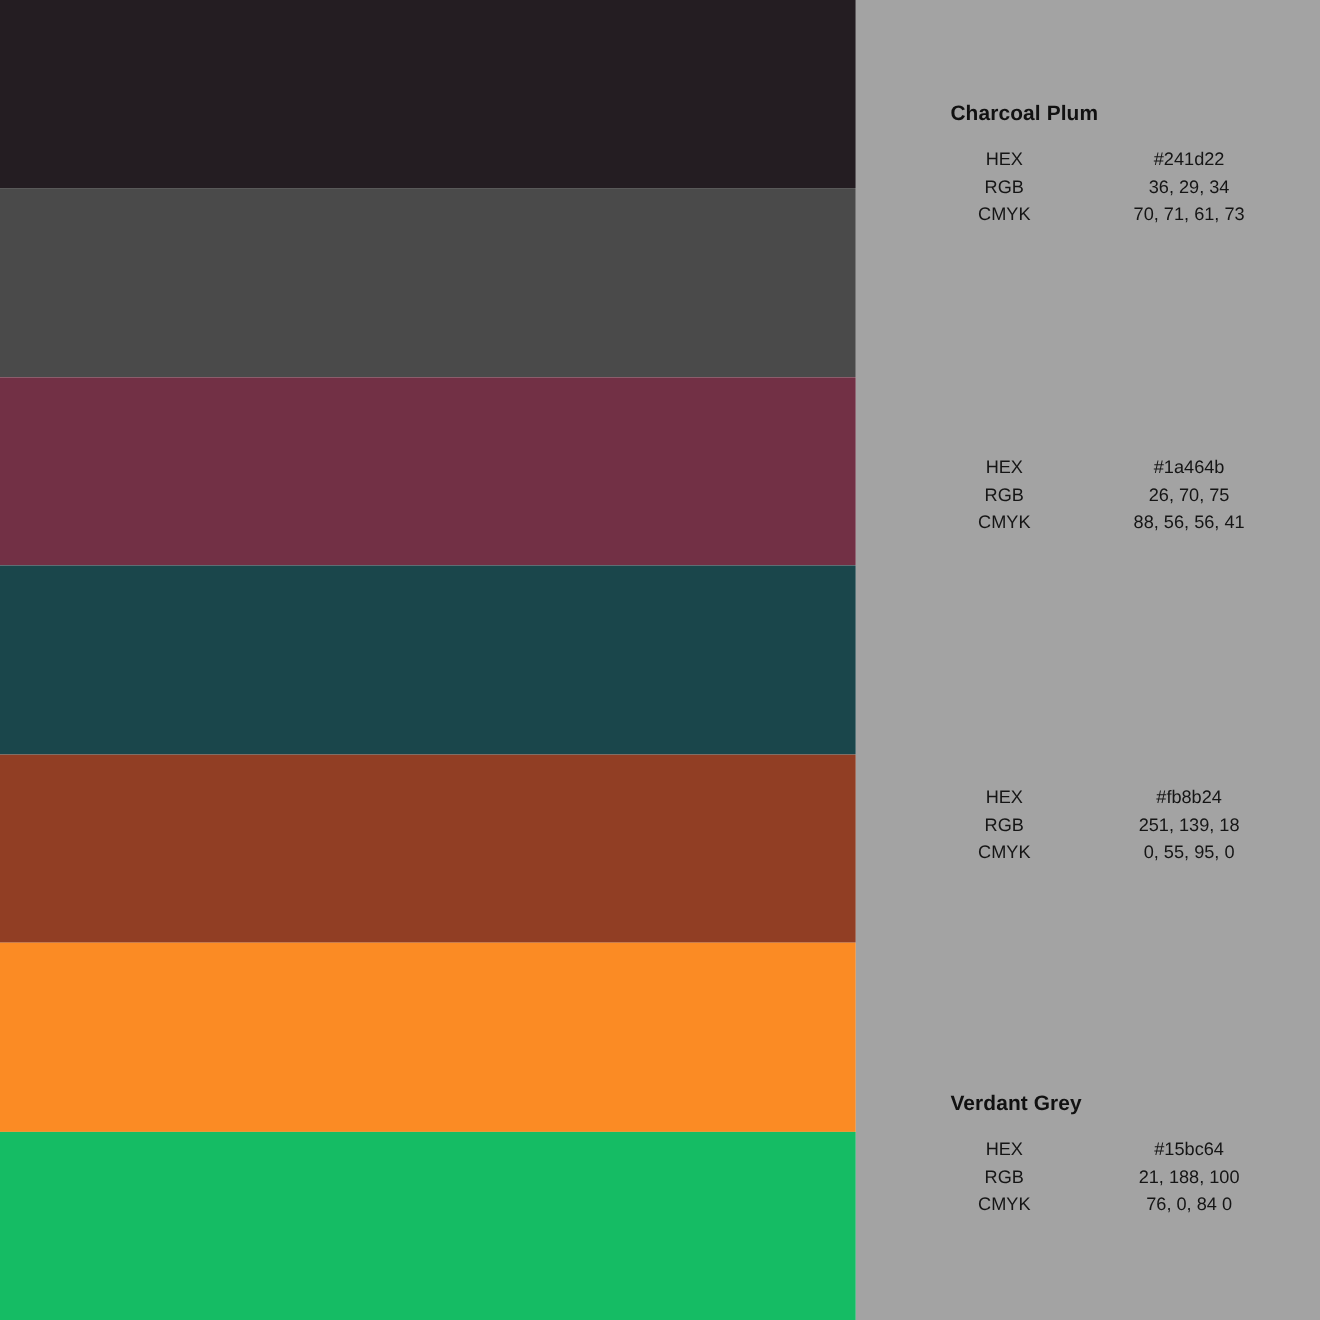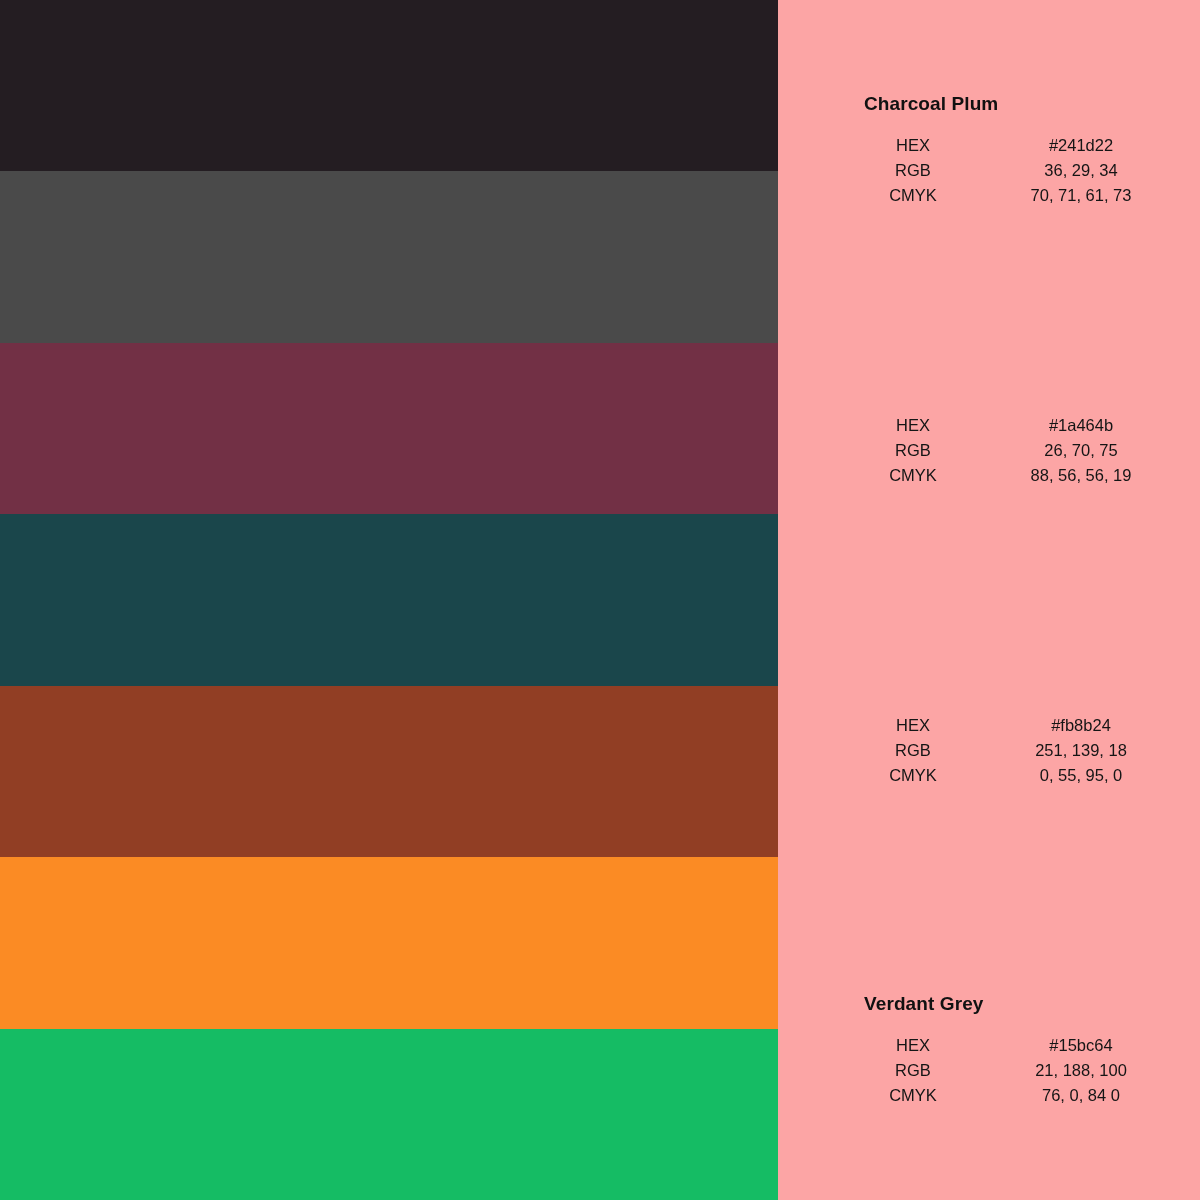--- a/index.html
+++ b/index.html
@@ -37,21 +37,21 @@
     flex: 1 1 0;
   }
 
   
   .info-column {
     position: absolute;
     left: 778px;
     top: 0;
     width: 422px;
     height: 1200px;
-    background: #fca5a5;
+    background: #a3a3a3;
     display: flex;
     flex-direction: column;
   }
 
   .info-block {
     flex: 1 1 0;
     position: relative;
     padding-left: 86px;
     display: flex;
     flex-direction: column;
@@ -129,21 +129,21 @@
             <tr class="spec-row">
               <td class="spec-label">HEX</td>
               <td class="spec-value">#1a464b</td>
             </tr>
             <tr class="spec-row">
               <td class="spec-label">RGB</td>
               <td class="spec-value">26, 70, 75</td>
             </tr>
             <tr class="spec-row">
               <td class="spec-label">CMYK</td>
-              <td class="spec-value">88, 56, 56, 19</td>
+              <td class="spec-value">88, 56, 56, 41</td>
             </tr>
           </tbody>
         </table>
       </div>
       <div class="info-block">
         <table class="spec-table">
           <tbody>
             <tr class="spec-row">
               <td class="spec-label">HEX</td>
               <td class="spec-value">#fb8b24</td>

